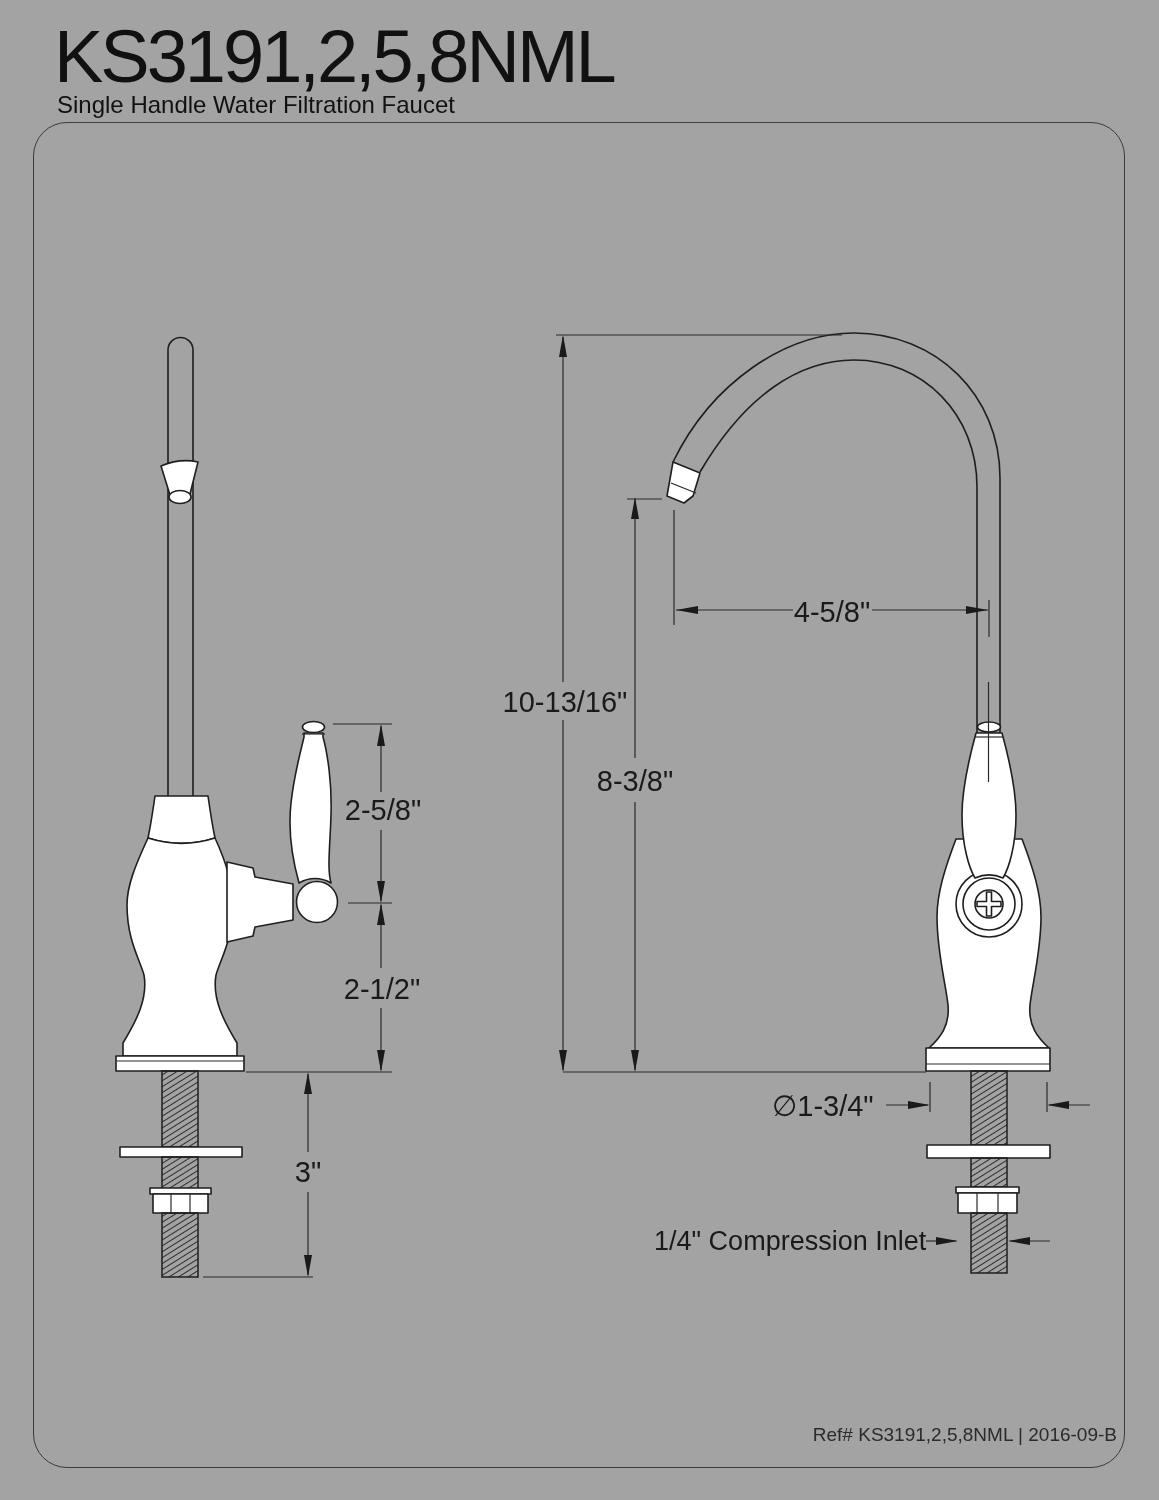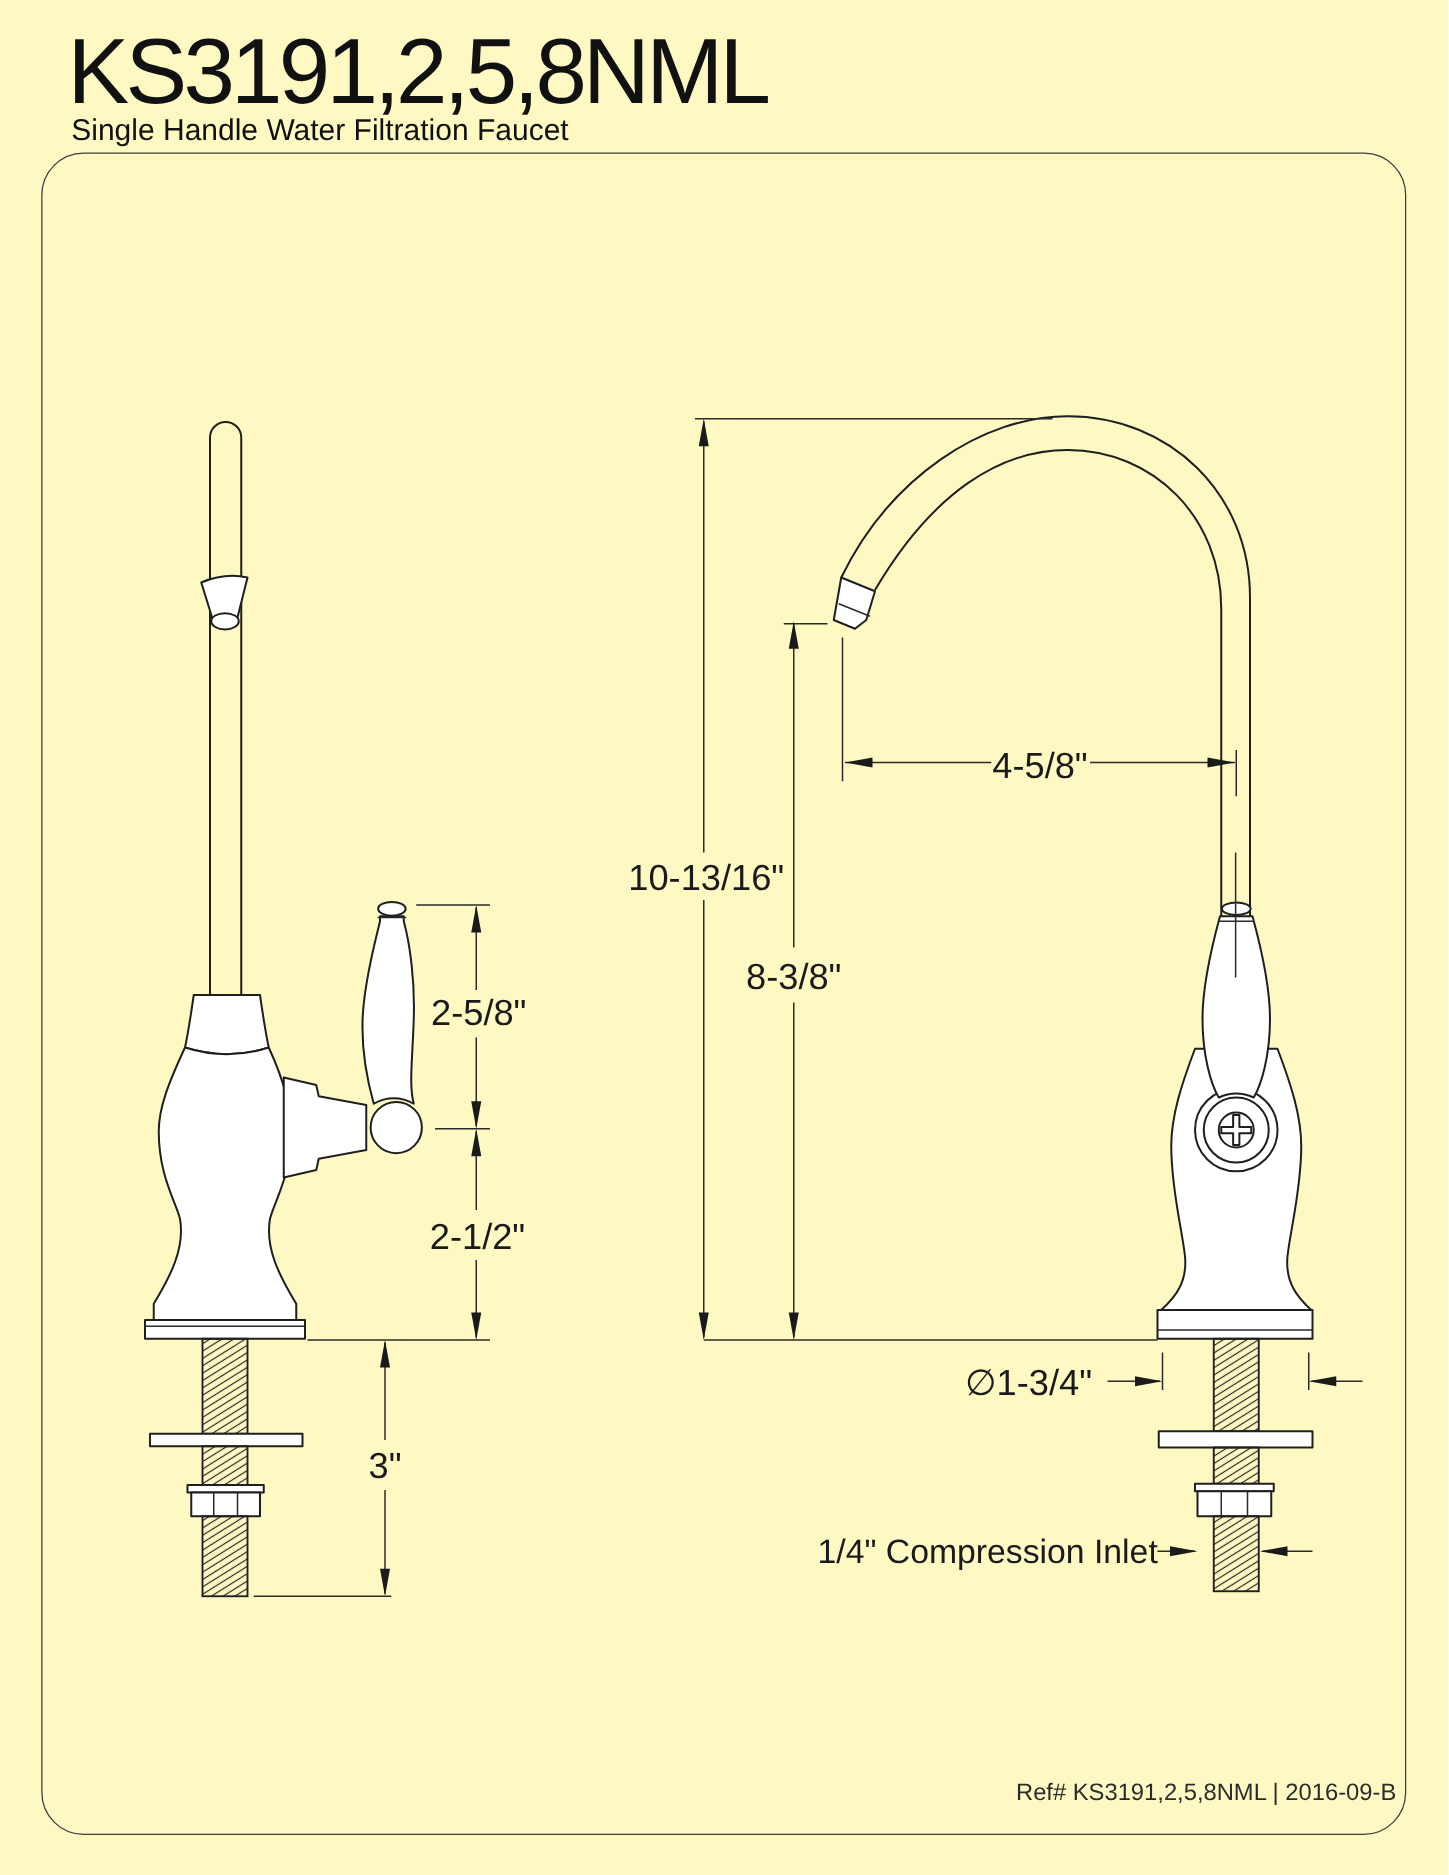--- a/index.html
+++ b/index.html
@@ -1,16 +1,16 @@
 <!DOCTYPE html>
 <html><head>
 <meta charset="utf-8">
 <style>
   html,body{margin:0;padding:0;background:#fff;}
-  .page{position:relative;width:1159px;height:1500px;background:#fef9c3;overflow:hidden;
+  .page{position:relative;width:1159px;height:1500px;background:#a3a3a3;overflow:hidden;
         font-family:"Liberation Sans",sans-serif;color:#1a1a1a;}
   .title{position:absolute;left:54px;top:20px;font-size:74px;line-height:1.0;
          letter-spacing:-3px;color:#111;white-space:nowrap;}
   .subtitle{position:absolute;left:57px;top:92px;font-size:24px;line-height:1.05;
             color:#111;white-space:nowrap;}
   .frame{position:absolute;left:33px;top:122px;width:1092px;height:1346px;
          border:1.6px solid #3c3c3c;border-radius:34px;box-sizing:border-box;}
   .footer-ref{position:absolute;top:1424px;right:42px;font-size:19px;color:#2b2b2b;
               white-space:nowrap;}
   svg{position:absolute;left:0;top:0;}

